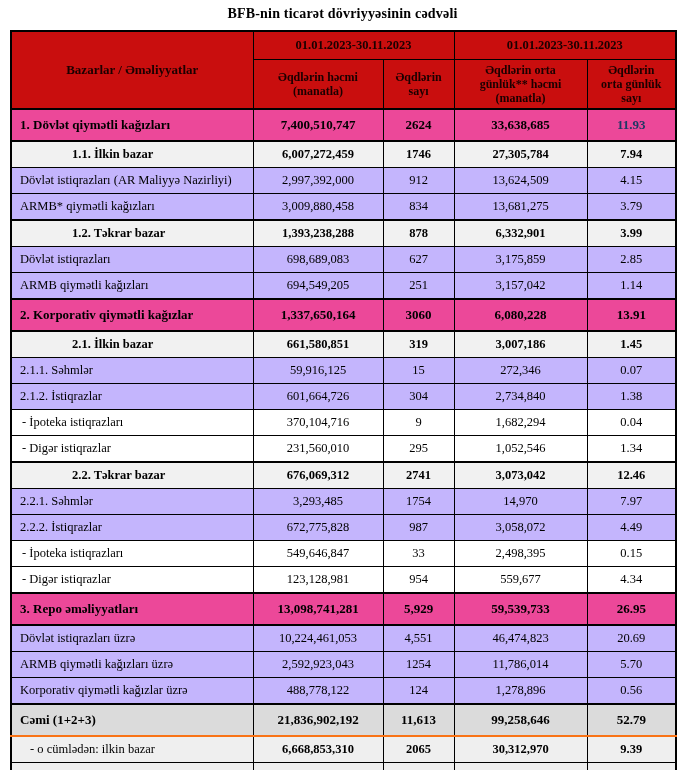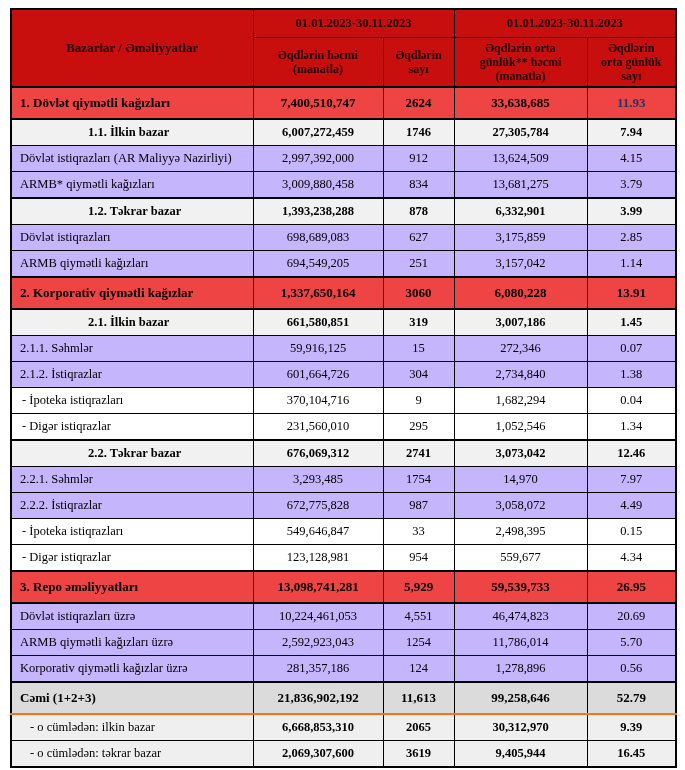--- a/index.html
+++ b/index.html
@@ -40,43 +40,44 @@
   th.corner{font-size:13px;}
   th.period{height:25px;font-size:12.5px;}
   th.colhead{height:44px;font-size:12px;line-height:1.18;padding:2px 12px;border-bottom:2px solid #000;}
   th.period{border-bottom:1px solid #000;}
   thead tr:first-child th{border-top:2px solid #000;}
   
   td{text-align:center;font-size:12.5px;height:23px;}
   td.lbl{text-align:left;padding-left:8px;}
   tr.r-section td{
     border-top:2px solid #000;border-bottom:2px solid #000;
-    background:#ef4444;font-weight:bold;font-size:13px;height:28px;
+    background:#ec4899;font-weight:bold;font-size:13px;height:28px;
   }
   tr.r-subsection td{
     border-top:2px solid #000;
     background:#f1f1f1;font-weight:bold;height:23px;
   }
-  tr.r-subsection td.lbl{padding-left:76px;}
+  tr.r-subsection td.lbl{padding-left:60px;}
   tr.r-detail td{background:#c4b5fd;}
   tr.r-detail-dash td{background:#ffffff;}
   tr.r-detail-dash td.lbl{padding-left:10px;}
   tr.r-total td{
     border-top:2px solid #000;border-bottom:2px solid #f97316;
     background:#dbdbdb;font-weight:bold;font-size:13px;height:28px;
   }
   tr.r-total-sub td{background:#efefef;font-weight:bold;height:23px;}
   tr.r-total-sub td.lbl{font-weight:normal;padding-left:18px;}
   td.hl{background:#c5d6e4;color:#1f3864;font-weight:bold;}
 </style>
 </head>
 <body>
 
 <div class="page">
 
+  <div class="title">BFB-nin ticarət dövriyyəsinin cədvəli</div>
 
   <table class="turnover">
     <colgroup>
       <col style="width:242px">
       <col style="width:130px">
       <col style="width:71px">
       <col style="width:133px">
       <col style="width:89px">
     </colgroup>
     <thead>
@@ -235,21 +236,21 @@
         </tr>
         <tr class="r-detail">
           <td class="lbl">ARMB qiymətli kağızları üzrə</td>
           <td>2,592,923,043</td>
           <td>1254</td>
           <td>11,786,014</td>
           <td>5.70</td>
         </tr>
         <tr class="r-detail">
           <td class="lbl">Korporativ qiymətli kağızlar üzrə</td>
-          <td>281,357,186</td>
+          <td>488,778,122</td>
           <td>124</td>
           <td>1,278,896</td>
           <td>0.56</td>
         </tr>
         <tr class="r-total">
           <td class="lbl">Cəmi (1+2+3)</td>
           <td>21,836,902,192</td>
           <td>11,613</td>
           <td>99,258,646</td>
           <td>52.79</td>

